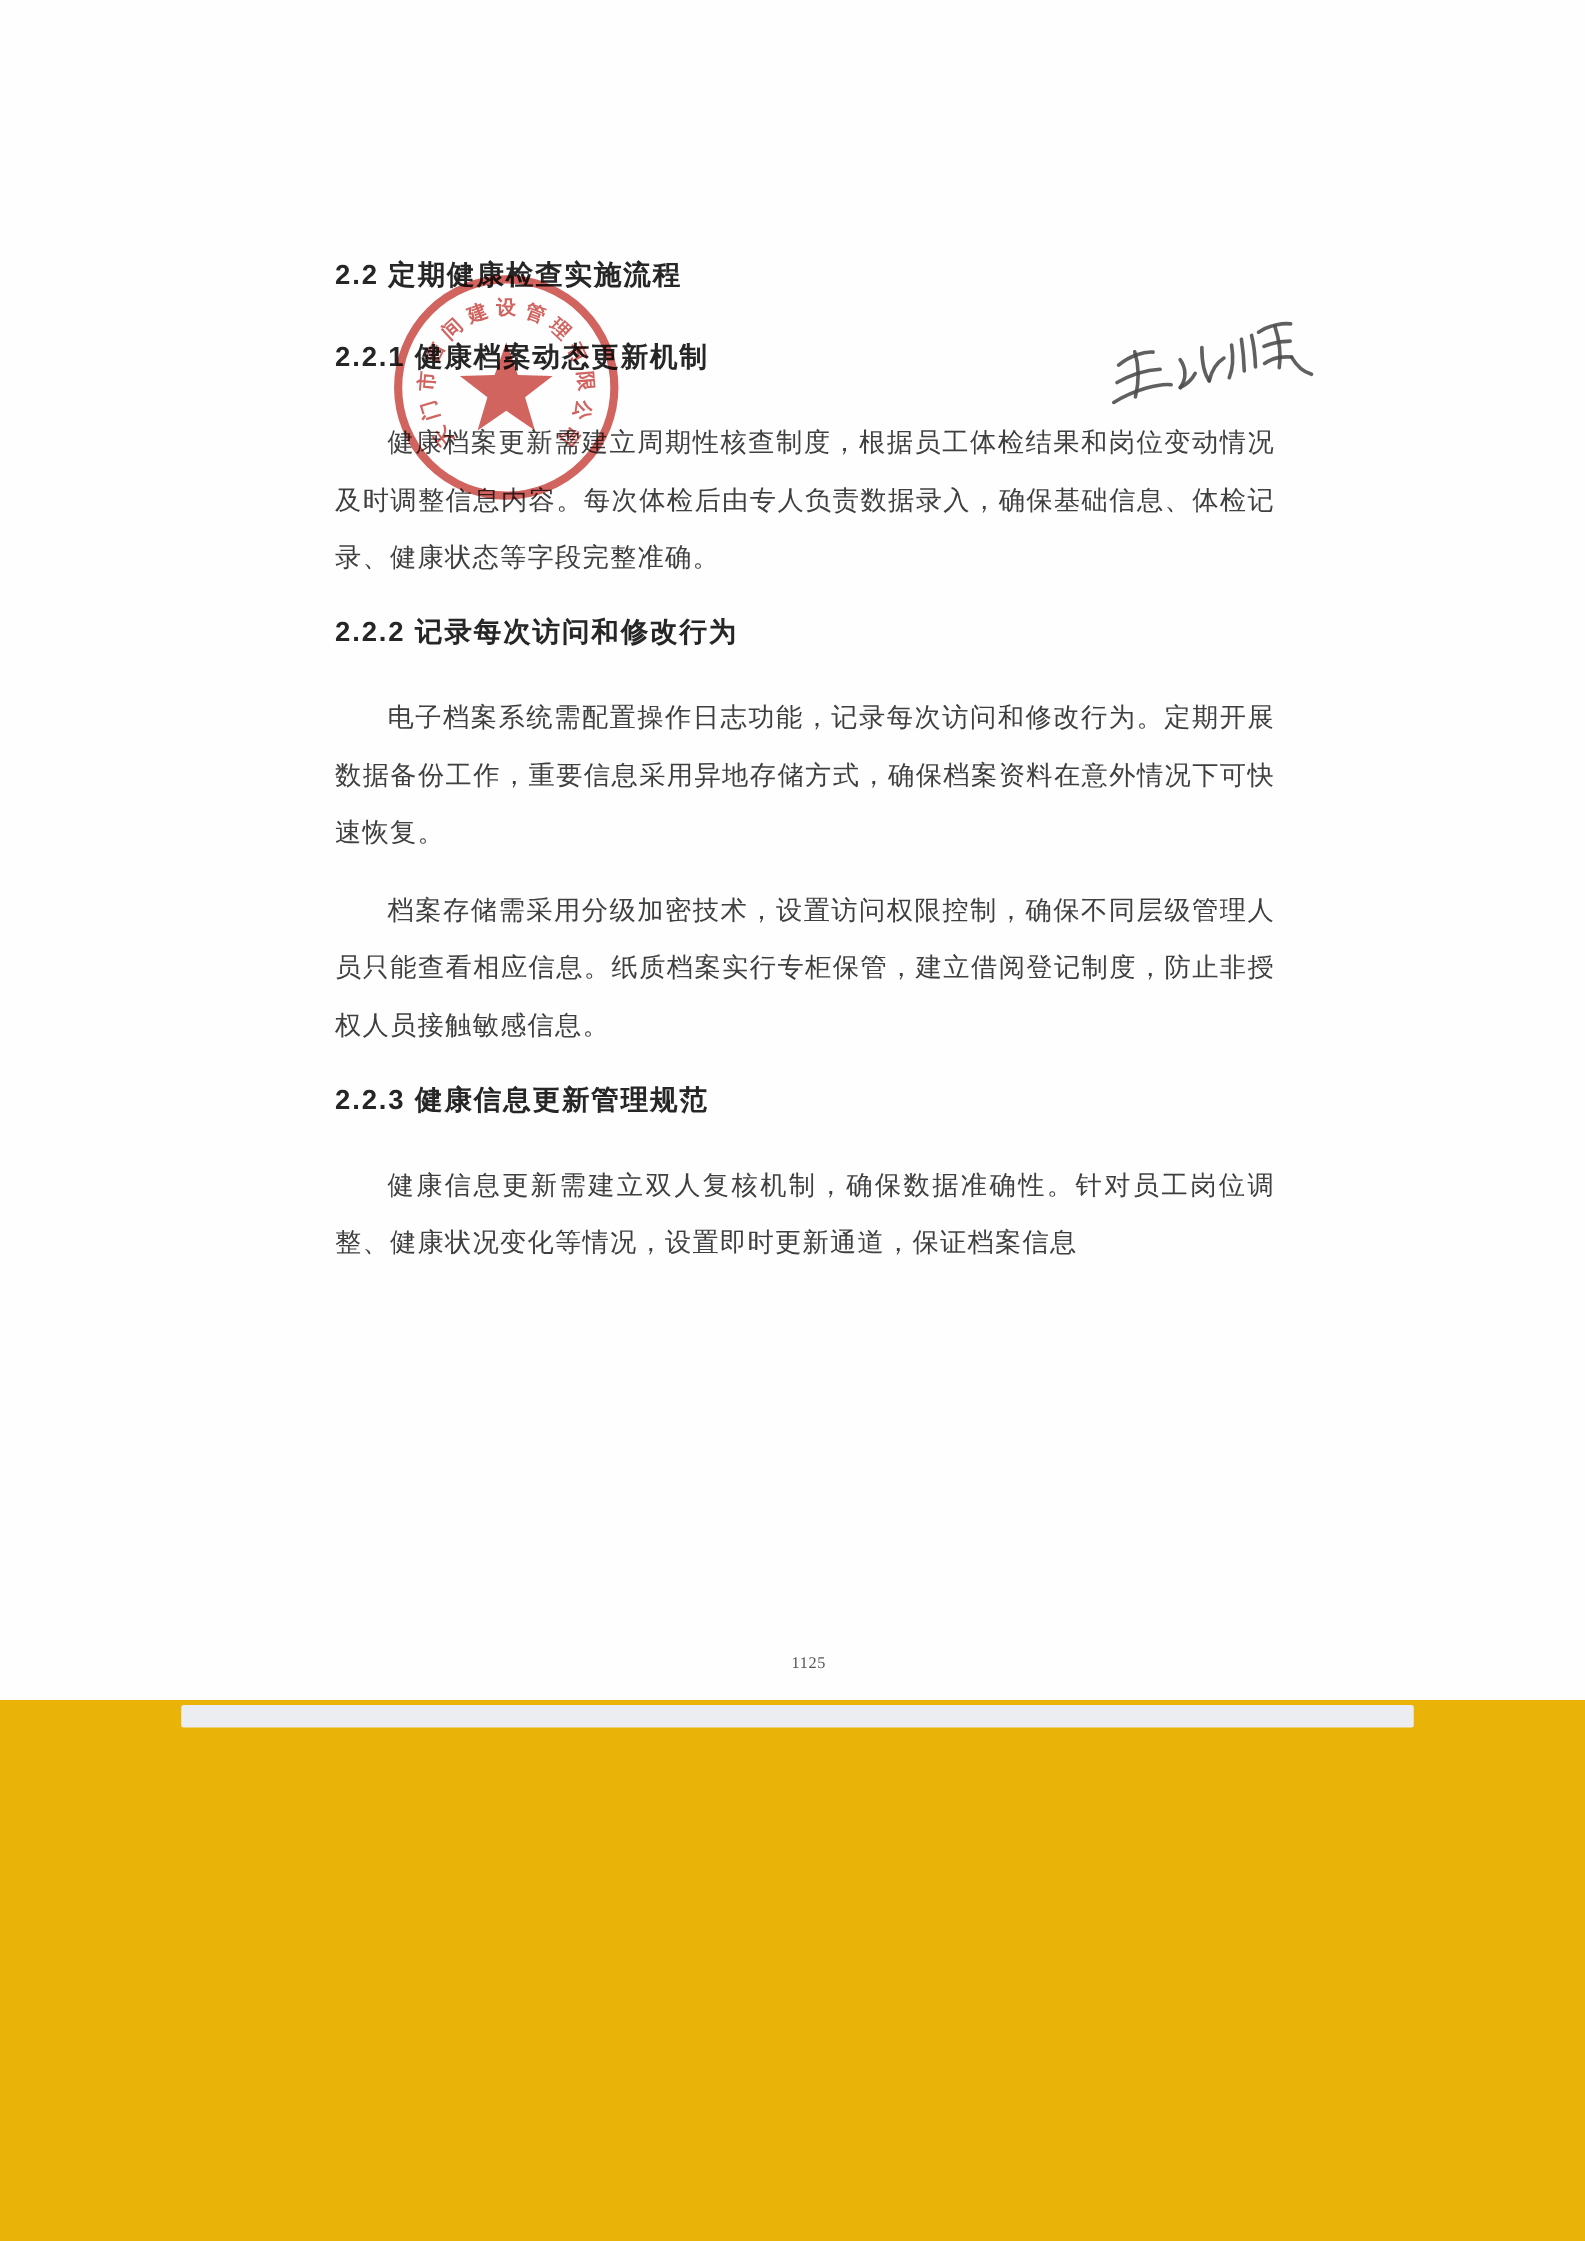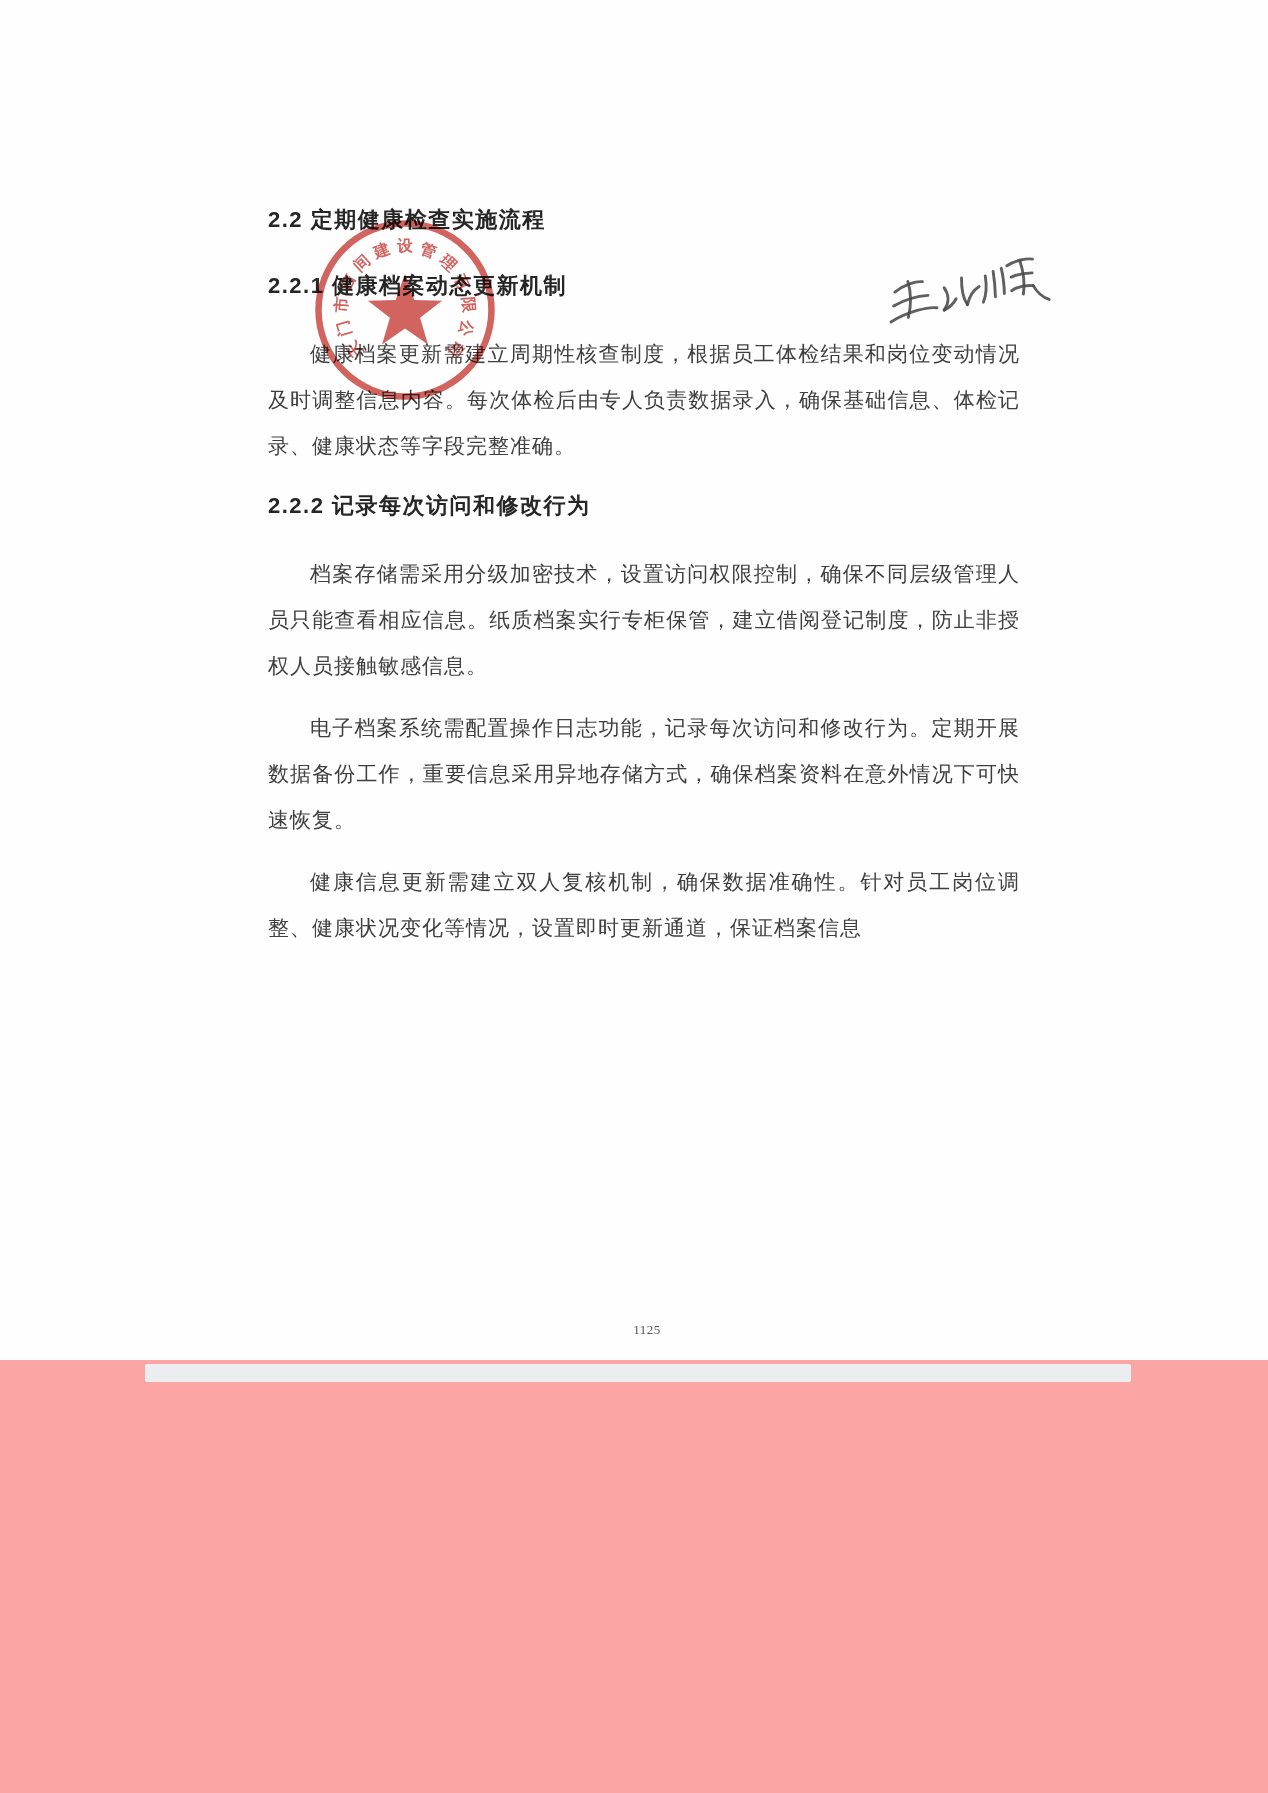--- a/index.html
+++ b/index.html
@@ -1,20 +1,20 @@
 <!DOCTYPE html>
 <html lang="zh"><head>
 <meta charset="utf-8">
 <style>
   * { margin:0; padding:0; box-sizing:border-box; }
   html,body { background:#fdfdfd; }
   .canvas {
     position:relative;
     width:1268px; height:1793px;
-    background:#fca5a5;
+    background:#eab308;
     overflow:hidden;
     font-family:"Liberation Serif","DejaVu Serif",serif;
   }
   .page-surface {
     position:absolute; left:0; top:0; width:1268px; height:1360px;
     background:#fefefe;
   }
   .content {
     position:absolute; left:268px; top:205px; width:752px;
     color:#3f3f3f;
@@ -81,23 +81,24 @@
 
   <div class="page-surface"></div>
 
   <div class="content">
     <h1 class="doc-h">2.2 定期健康检查实施流程</h1>
 
     <h2 class="doc-h">2.2.1 健康档案动态更新机制</h2>
     <p class="doc-p">健康档案更新需建立周期性核查制度，根据员工体检结果和岗位变动情况及时调整信息内容。每次体检后由专人负责数据录入，确保基础信息、体检记录、健康状态等字段完整准确。</p>
 
     <h2 class="doc-h">2.2.2 记录每次访问和修改行为</h2>
+    <p class="doc-p">电子档案系统需配置操作日志功能，记录每次访问和修改行为。定期开展数据备份工作，重要信息采用异地存储方式，确保档案资料在意外情况下可快速恢复。</p>
     <p class="doc-p">档案存储需采用分级加密技术，设置访问权限控制，确保不同层级管理人员只能查看相应信息。纸质档案实行专柜保管，建立借阅登记制度，防止非授权人员接触敏感信息。</p>
-    <p class="doc-p">电子档案系统需配置操作日志功能，记录每次访问和修改行为。定期开展数据备份工作，重要信息采用异地存储方式，确保档案资料在意外情况下可快速恢复。</p>
 
+    <h2 class="doc-h">2.2.3 健康信息更新管理规范</h2>
     <p class="doc-p">健康信息更新需建立双人复核机制，确保数据准确性。针对员工岗位调整、健康状况变化等情况，设置即时更新通道，保证档案信息</p>
   </div>
 
   <div class="stamp" role="img" aria-label="天门市吉间建设管理有限公司">
     <svg viewBox="0 0 200 200" xmlns="http://www.w3.org/2000/svg">
       <circle class="stamp-ring-circle" cx="100" cy="100" r="93"></circle>
       <polygon class="stamp-star" points="100,61 110,89.2 139.9,90 116.2,108.3 124.7,137 100,120 75.3,137 83.8,108.3 60.1,90 90,89.2"></polygon>
       <g id="stamp-ring">
           <text x="100" y="37" class="stamp-char" transform="rotate(-128 100 100)">天</text>
           <text x="100" y="37" class="stamp-char" transform="rotate(-106.66666666666667 100 100)">门</text>

